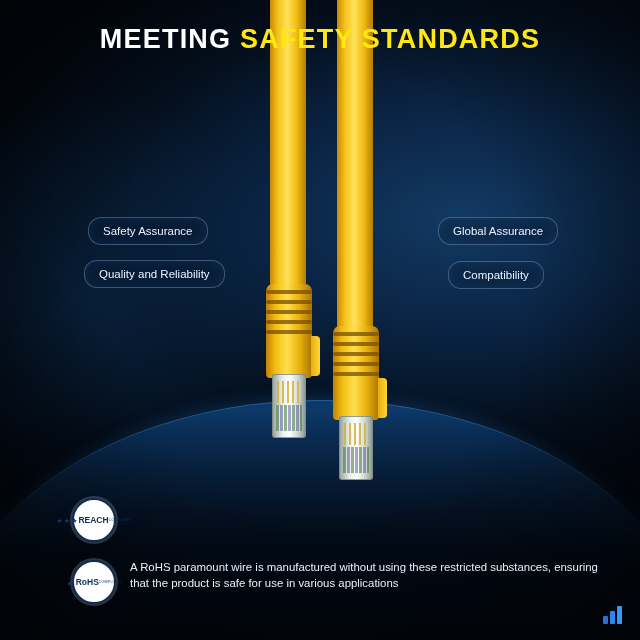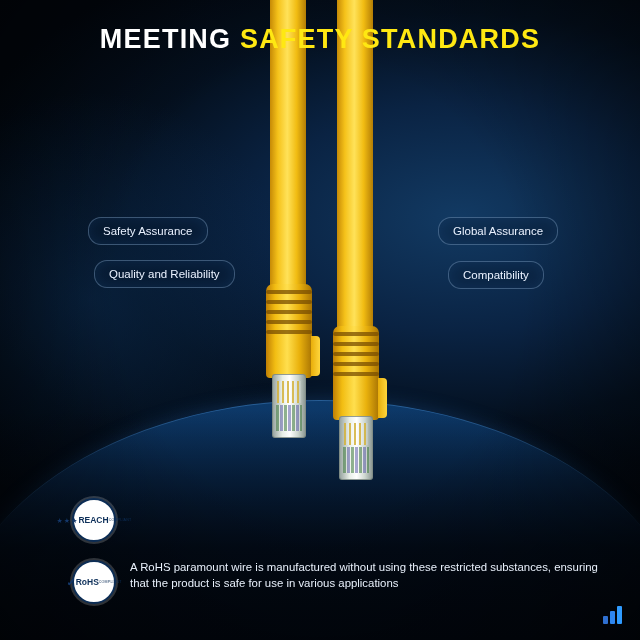--- a/index.html
+++ b/index.html
@@ -155,21 +155,21 @@
     border-radius: 13px;
     border: 1px solid rgba(160,200,240,0.35);
     background: rgba(10,26,48,0.35);
     color: #eaf2ff;
     font-size: 11.5px;
     white-space: nowrap;
     z-index: 12;
     box-shadow: inset 0 0 14px rgba(60,130,210,0.12);
   }
   .pill-safety      { left: 88px;  top: 217px; justify-content: center; }
-  .pill-quality     { left: 94px;  top: 260px; }
+  .pill-quality     { left: 84px;  top: 260px; }
   .pill-global      { left: 438px; top: 217px; }
   .pill-compat      { left: 448px; top: 261px; }
 
   
   .info {
     position: absolute;
     left: 72px;
     display: flex;
     align-items: flex-start;
     gap: 14px;

